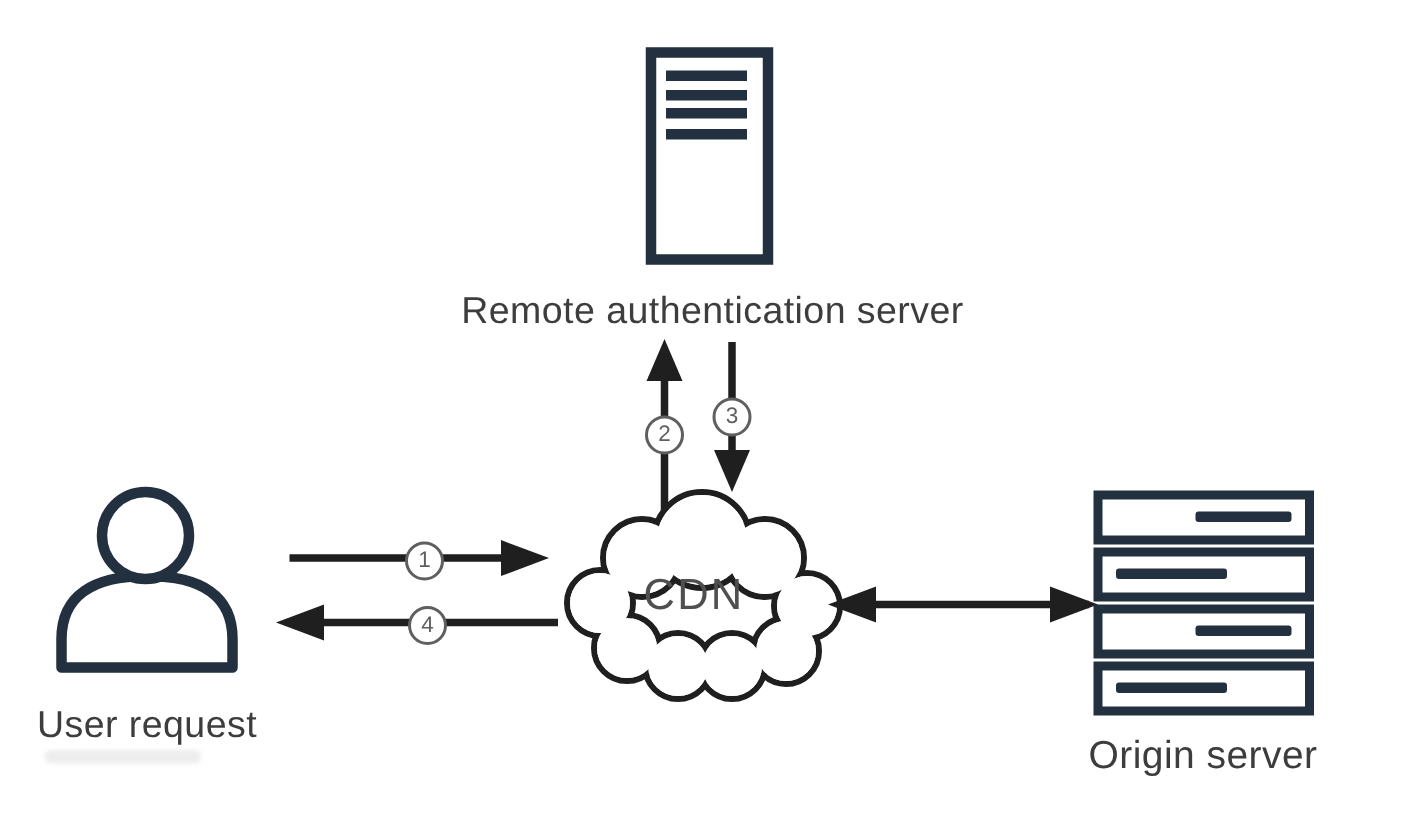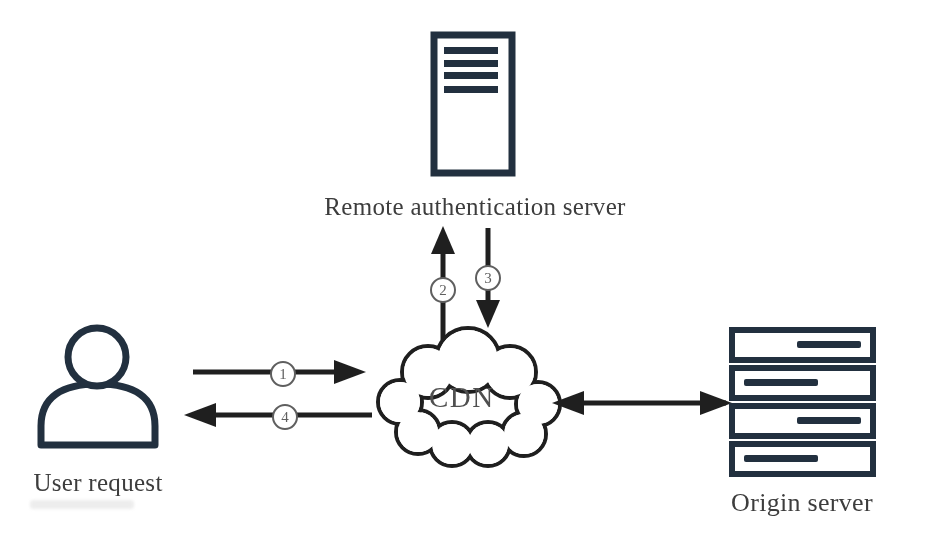--- a/index.html
+++ b/index.html
@@ -5,21 +5,21 @@
   html, body {
     margin: 0;
     padding: 0;
     background: #ffffff;
   }
   .canvas {
     position: relative;
     width: 952px;
     height: 556px;
     background: var(--background, #ffffff);
-    font-family: Liberation Serif, serif;
+    font-family: Liberation Sans, sans-serif;
     overflow: hidden;
   }
   svg.diagram {
     position: absolute;
     inset: 0;
     z-index: 1;
   }
   
   .navy-stroke { stroke: var(--icon-navy, #22303f); fill: #ffffff; }
   .navy-fill   { fill: var(--icon-navy, #22303f); stroke: none; }

